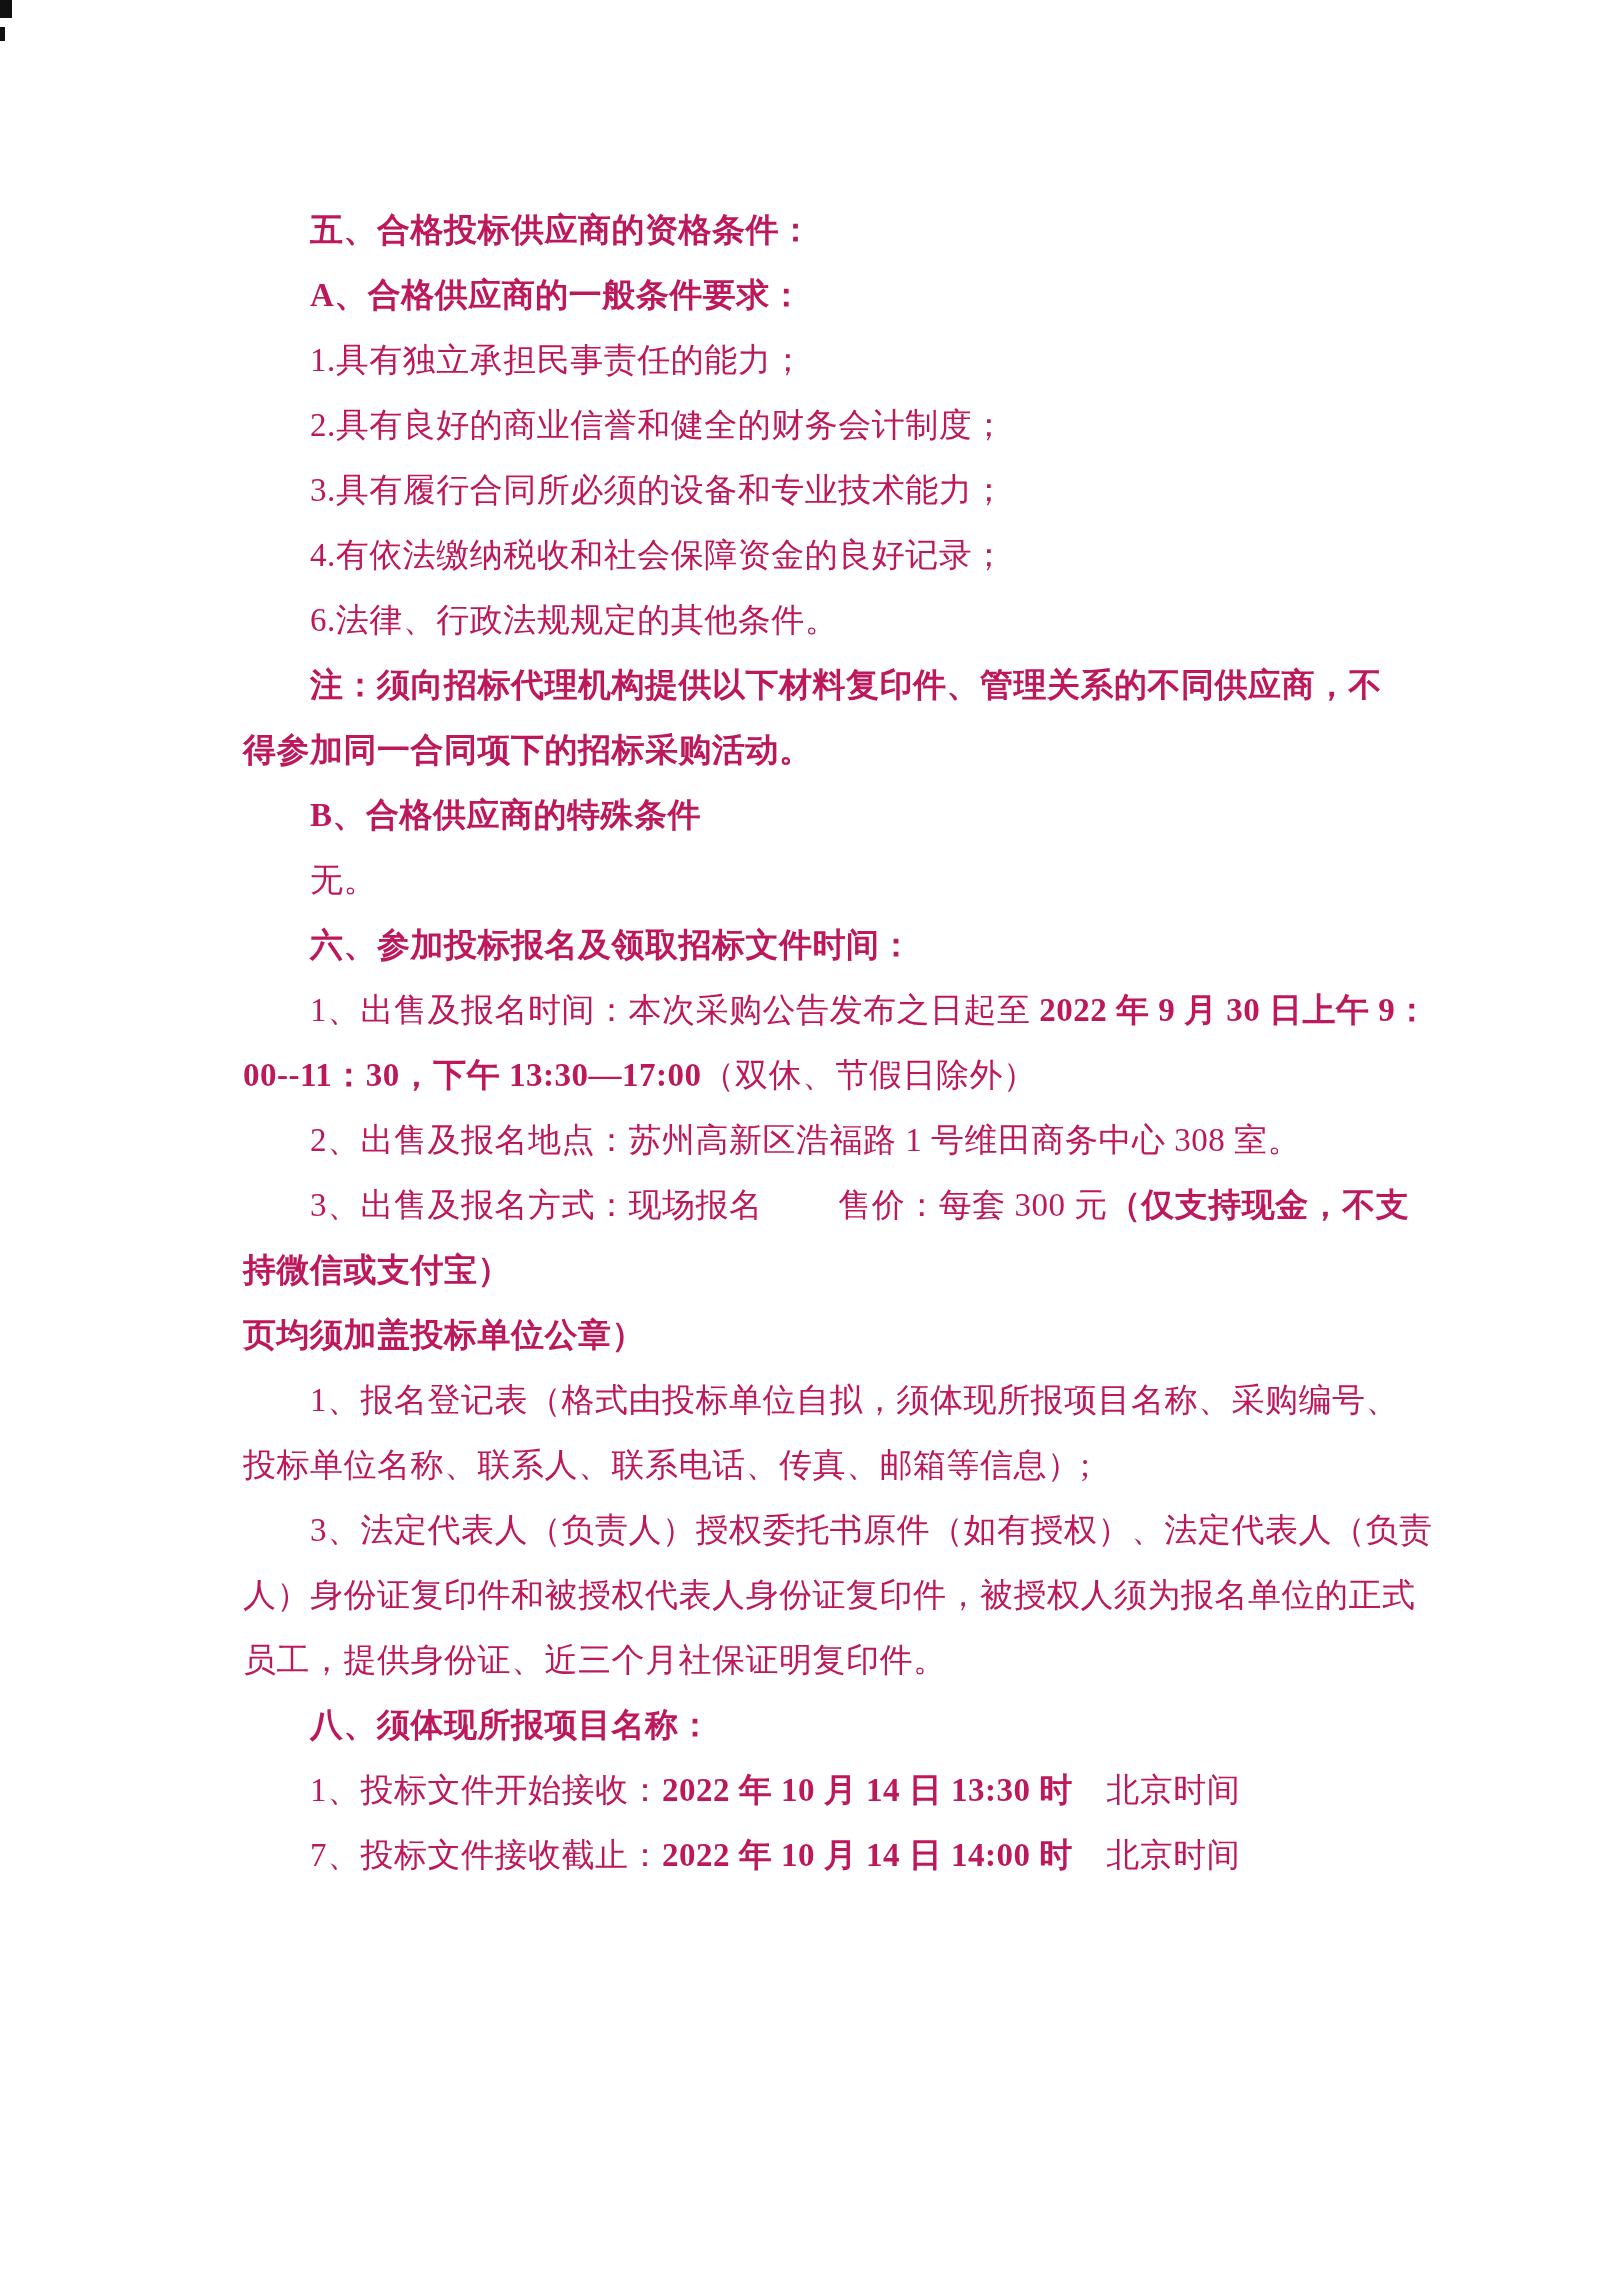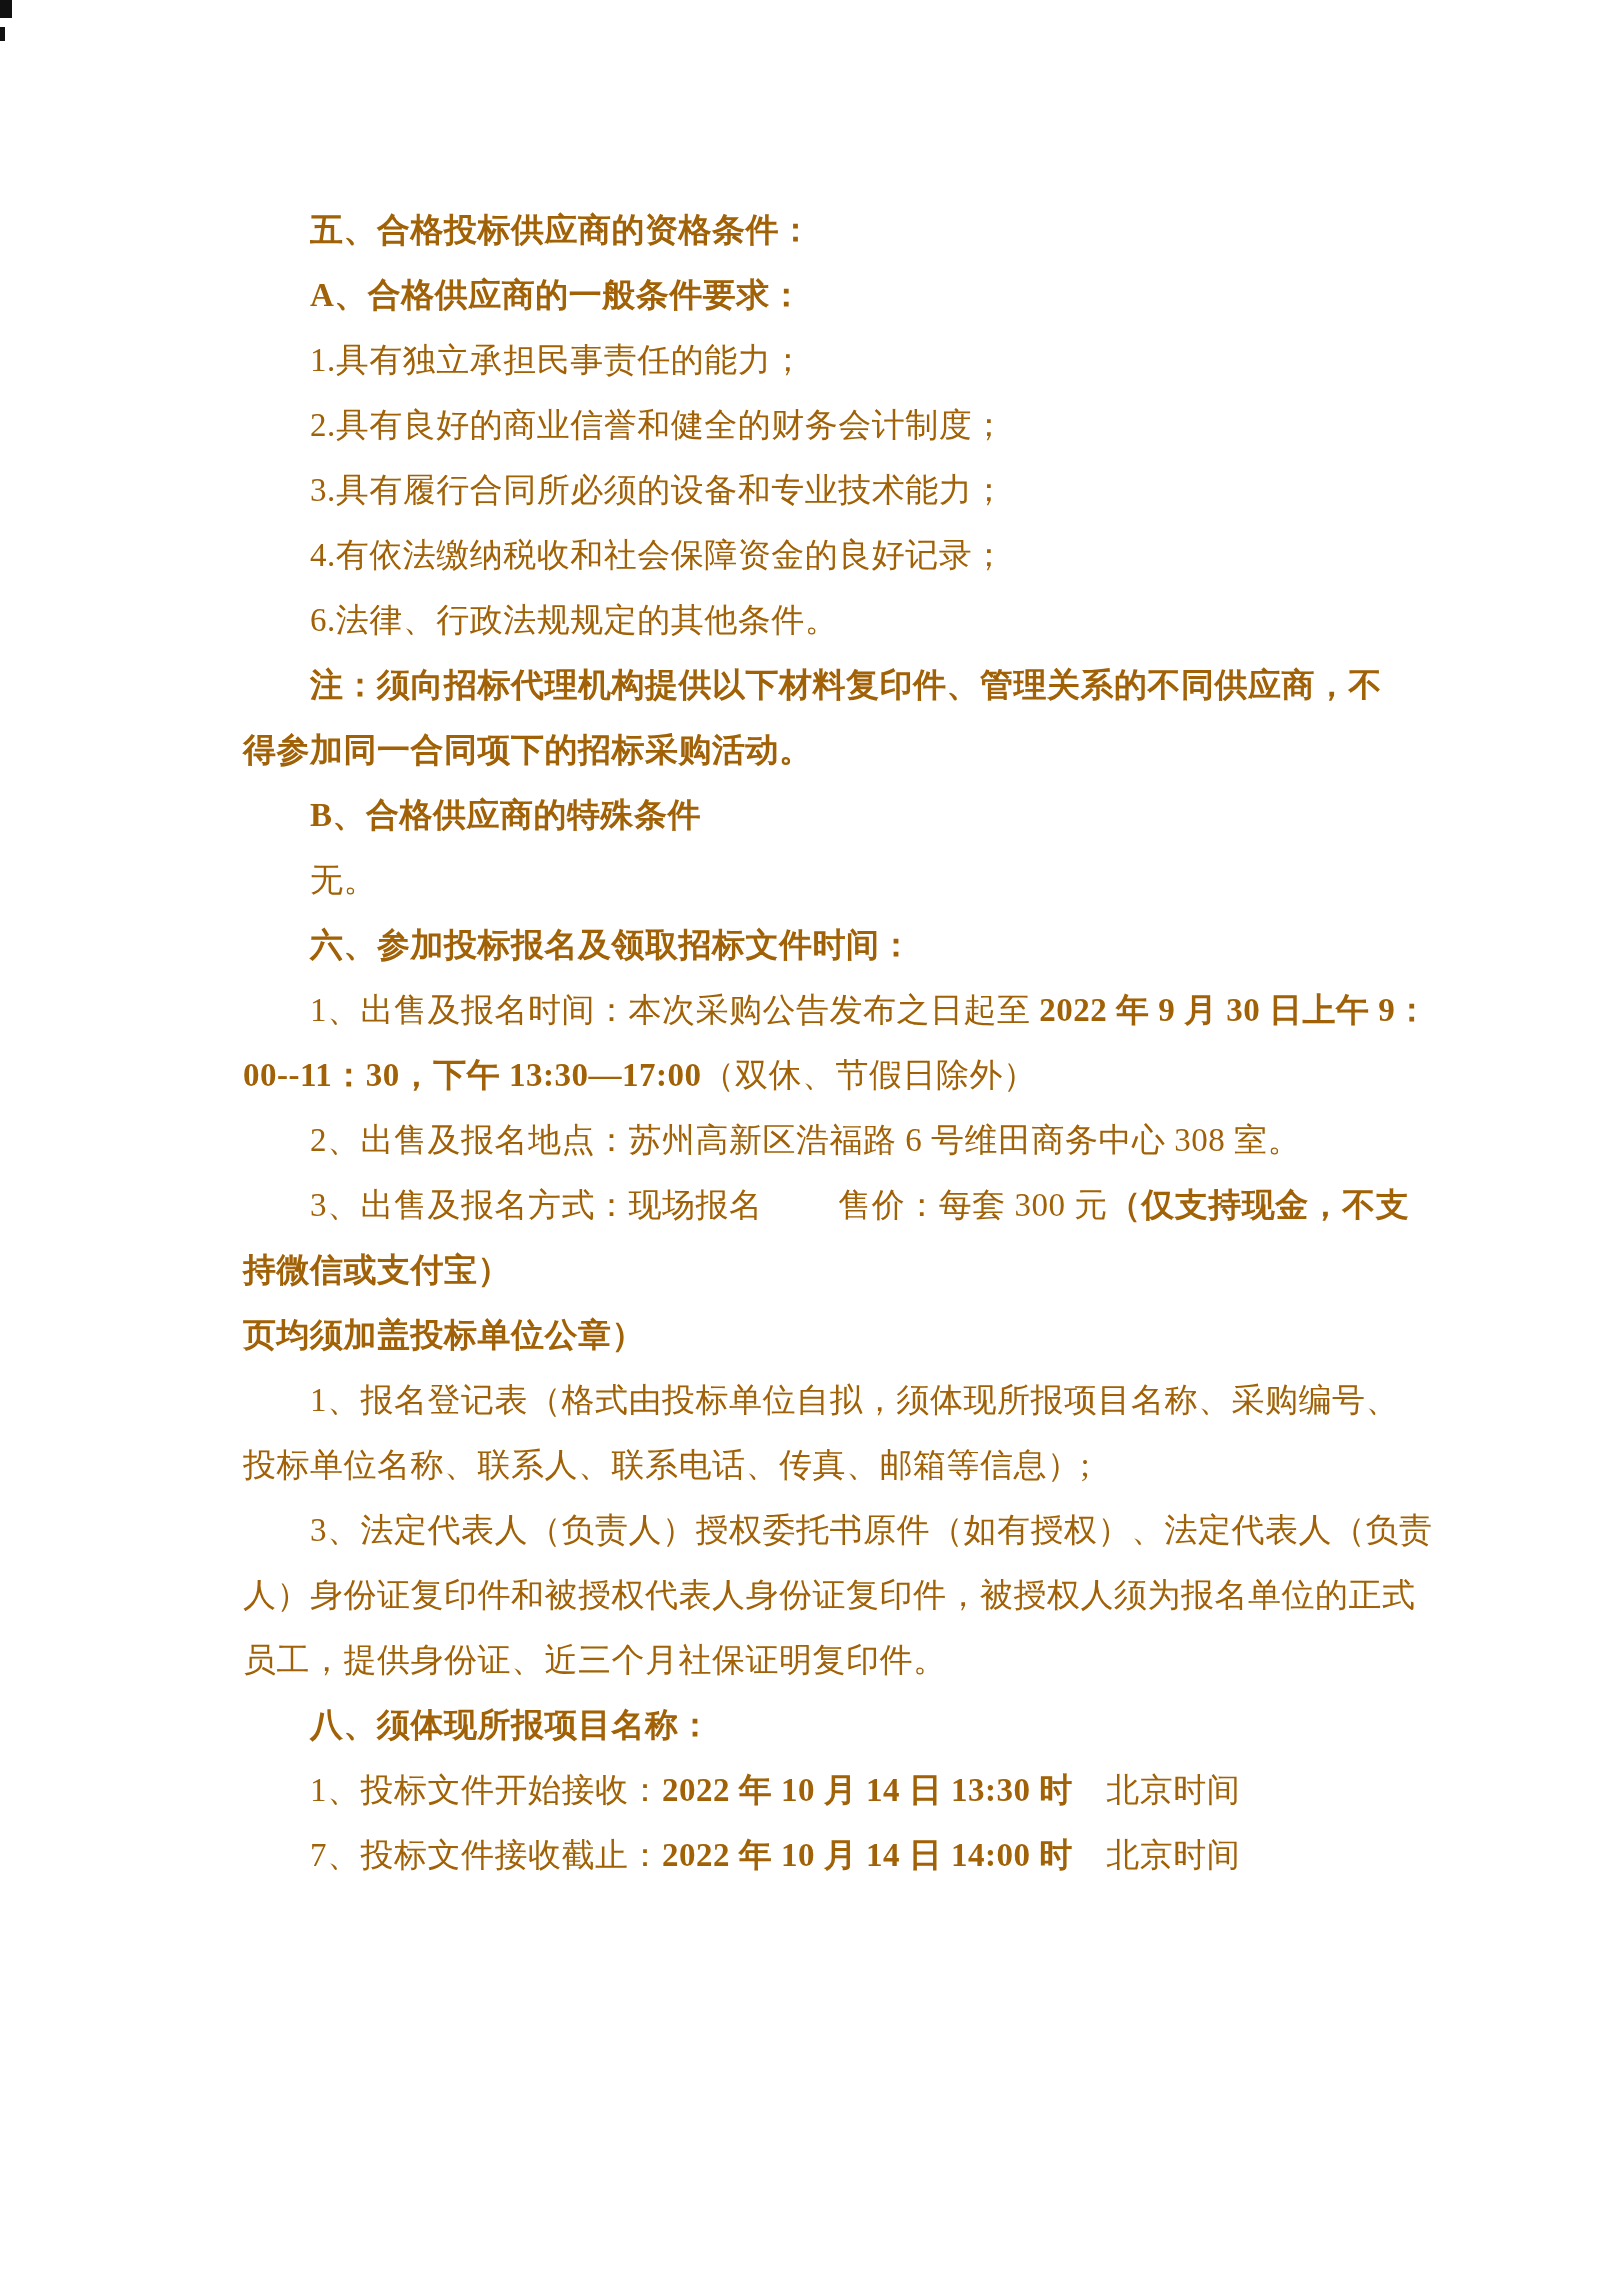--- a/index.html
+++ b/index.html
@@ -7,21 +7,21 @@
     padding: 0;
     background: #e8e8e8;
   }
   .page {
     position: relative;
     width: 1620px;
     height: 2292px;
     background: #ffffff;
     overflow: hidden;
     font-family: "Liberation Serif", "DejaVu Serif", serif;
-    color: #a16207;
+    color: #be185d;
   }
   .scan-artifact {
     position: absolute;
     background: #111111;
   }
   .artifact-1 { top: 0; left: 0; width: 11.8px; height: 17.6px; }
   .artifact-2 { top: 27.4px; left: 0; width: 4.9px; height: 13.7px; }
   .content {
     position: absolute;
     top: 198px;
@@ -56,21 +56,21 @@
       <div class="line indent"><span>3.具有履行合同所必须的设备和专业技术能力；</span></div>
       <div class="line indent"><span>4.有依法缴纳税收和社会保障资金的良好记录；</span></div>
       <div class="line indent"><span>6.法律、行政法规规定的其他条件。</span></div>
       <div class="line indent"><span class="b">注：须向招标代理机构提供以下材料复印件、管理关系的不同供应商，不</span></div>
       <div class="line"><span class="b">得参加同一合同项下的招标采购活动。</span></div>
       <div class="line indent"><span class="b">B、合格供应商的特殊条件</span></div>
       <div class="line indent"><span>无。</span></div>
       <div class="line indent"><span class="b">六、参加投标报名及领取招标文件时间：</span></div>
       <div class="line indent"><span>1、出售及报名时间：本次采购公告发布之日起至 </span><span class="b">2022 年 9 月 30 日上午 9：</span></div>
       <div class="line"><span class="b">00--11：30，下午 13:30—17:00</span><span>（双休、节假日除外）</span></div>
-      <div class="line indent"><span>2、出售及报名地点：苏州高新区浩福路 6 号维田商务中心 308 室。</span></div>
+      <div class="line indent"><span>2、出售及报名地点：苏州高新区浩福路 1 号维田商务中心 308 室。</span></div>
       <div class="line indent"><span>3、出售及报名方式：现场报名　　 售价：每套 300 元</span><span class="b">（仅支持现金，不支</span></div>
       <div class="line"><span class="b">持微信或支付宝）</span></div>
       <div class="line"><span class="b">页均须加盖投标单位公章）</span></div>
       <div class="line indent"><span>1、报名登记表（格式由投标单位自拟，须体现所报项目名称、采购编号、</span></div>
       <div class="line"><span>投标单位名称、联系人、联系电话、传真、邮箱等信息）;</span></div>
       <div class="line indent"><span>3、法定代表人（负责人）授权委托书原件（如有授权）、法定代表人（负责</span></div>
       <div class="line"><span>人）身份证复印件和被授权代表人身份证复印件，被授权人须为报名单位的正式</span></div>
       <div class="line"><span>员工，提供身份证、近三个月社保证明复印件。</span></div>
       <div class="line indent"><span class="b">八、须体现所报项目名称：</span></div>
       <div class="line indent"><span>1、投标文件开始接收：</span><span class="b">2022 年 10 月 14 日 13:30 时</span><span>　北京时间</span></div>

